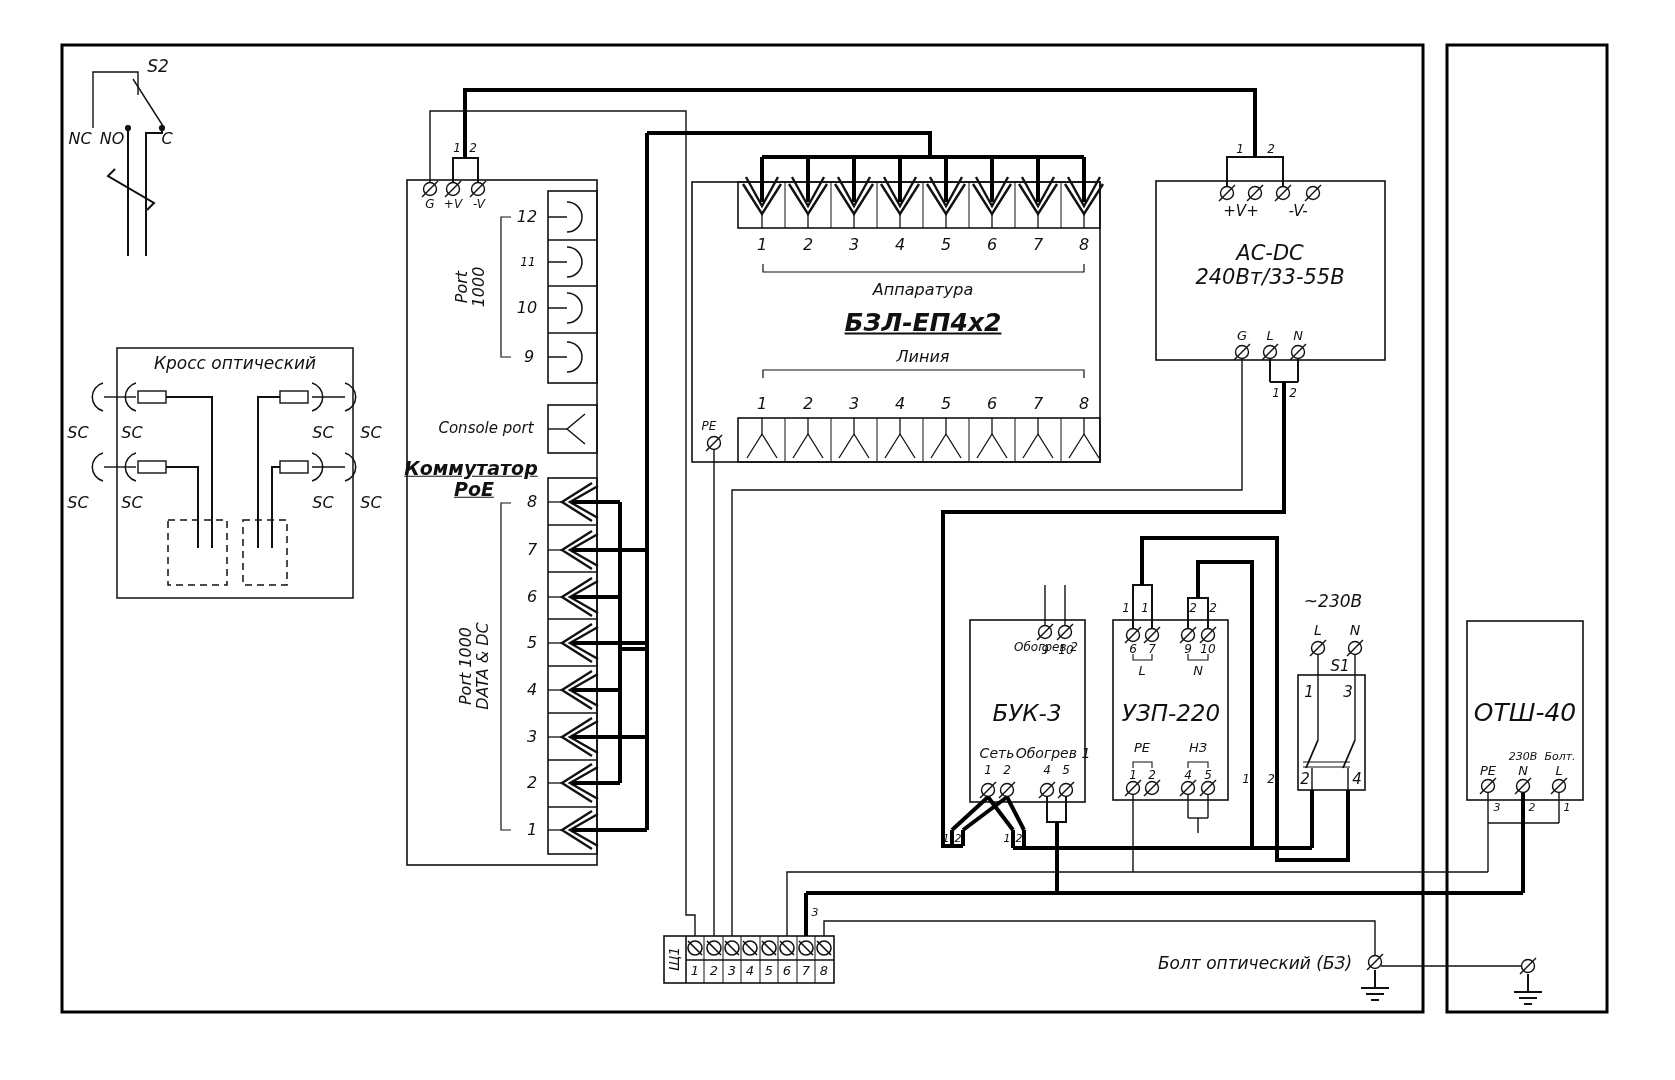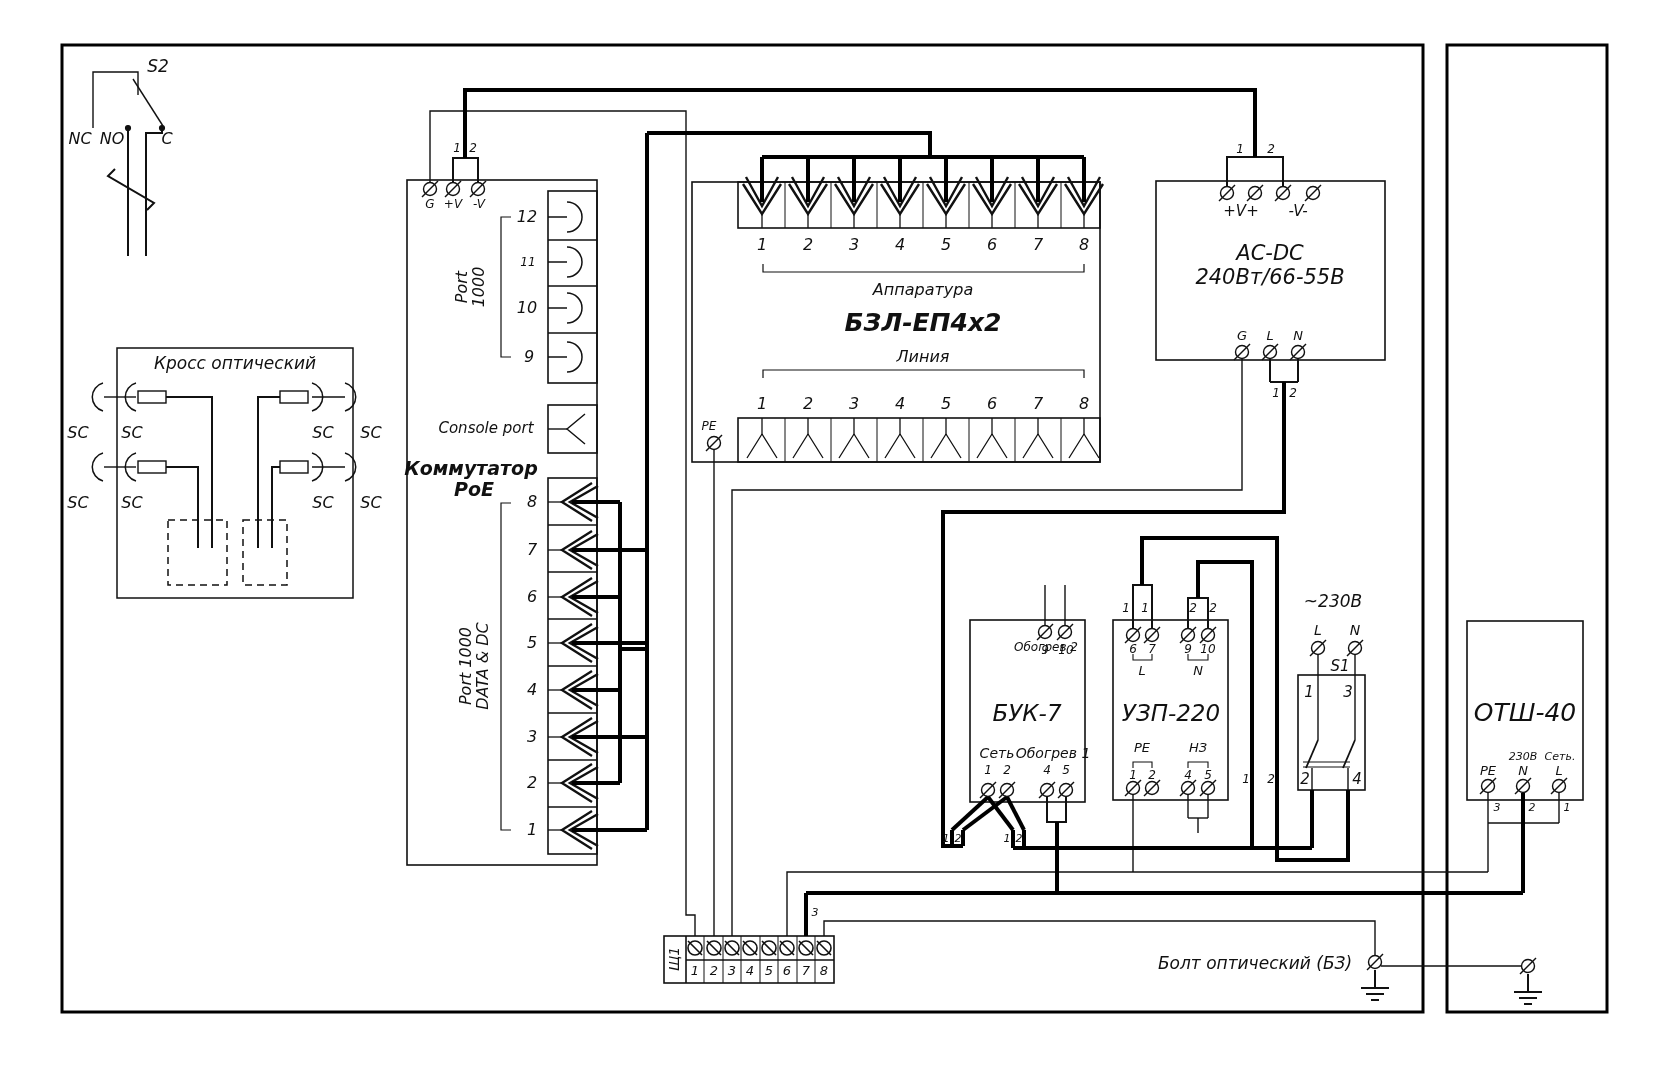--- a/index.html
+++ b/index.html
@@ -1,21 +1,21 @@
 <!DOCTYPE html>
 <html><head>
 <meta charset="utf-8">
 <style>
   html,body{margin:0;padding:0;background:#fff;}
   #canvas{position:relative;width:1675px;height:1080px;background:#fff;overflow:hidden;
           font-family:"DejaVu Sans","Liberation Sans",sans-serif;padding-left:25px;}
   svg{position:absolute;left:0;top:0;}
   .lbl{position:absolute;transform:translate(-50%,-50%);font-style:italic;color:#111;
        white-space:nowrap;line-height:1.08;text-align:center;}
-  .b{font-weight:bold;}
+  .b{font-weight:bold;text-decoration:underline;}
   .rot{transform:translate(-50%,-50%) rotate(-90deg);}
   .cols{display:flex;flex-direction:column;}
 </style>
 </head>
 <body>
 
 <div id="canvas">
 
 <svg width="1675" height="1080" viewBox="0 0 1675 1080">
   <defs>
@@ -431,31 +431,31 @@
 <div class="lbl" style="left:992px;top:404px;font-size:16px">6</div>
 <div class="lbl" style="left:1038px;top:404px;font-size:16px">7</div>
 <div class="lbl" style="left:1084px;top:404px;font-size:16px">8</div>
 <div class="lbl" style="left:709px;top:426px;font-size:12px">PE</div>
 
 <div class="lbl" style="left:1240px;top:149px;font-size:12px">1</div>
 <div class="lbl" style="left:1271px;top:149px;font-size:12px">2</div>
 <div class="lbl" style="left:1241px;top:211px;font-size:15px">+V+</div>
 <div class="lbl" style="left:1298px;top:211px;font-size:15px">-V-</div>
 <div class="lbl" style="left:1270px;top:253px;font-size:21px">AC-DC</div>
-<div class="lbl" style="left:1270px;top:277px;font-size:21px">240Вт/66-55В</div>
+<div class="lbl" style="left:1270px;top:277px;font-size:21px">240Вт/33-55В</div>
 <div class="lbl" style="left:1242px;top:336px;font-size:13px">G</div>
 <div class="lbl" style="left:1270px;top:336px;font-size:13px">L</div>
 <div class="lbl" style="left:1298px;top:336px;font-size:13px">N</div>
 <div class="lbl" style="left:1276px;top:393px;font-size:12px">1</div>
 <div class="lbl" style="left:1293px;top:393px;font-size:12px">2</div>
 
 <div class="lbl" style="left:1045px;top:650px;font-size:12px">9</div>
 <div class="lbl" style="left:1066px;top:650px;font-size:12px">10</div>
 <div class="lbl" style="left:1046px;top:647px;font-size:12px">Обогрев 2</div>
-<div class="lbl" style="left:1027px;top:713px;font-size:23px">БУК-7</div>
+<div class="lbl" style="left:1027px;top:713px;font-size:23px">БУК-3</div>
 <div class="lbl" style="left:997px;top:754px;font-size:14px">Сеть</div>
 <div class="lbl" style="left:988px;top:770px;font-size:12px">1</div>
 <div class="lbl" style="left:1007px;top:770px;font-size:12px">2</div>
 <div class="lbl" style="left:1053px;top:754px;font-size:14px">Обогрев 1</div>
 <div class="lbl" style="left:1047px;top:770px;font-size:12px">4</div>
 <div class="lbl" style="left:1066px;top:770px;font-size:12px">5</div>
 <div class="lbl" style="left:946px;top:839px;font-size:11px">1</div>
 <div class="lbl" style="left:958px;top:839px;font-size:11px">2</div>
 <div class="lbl" style="left:1007px;top:839px;font-size:11px">1</div>
 <div class="lbl" style="left:1019px;top:839px;font-size:11px">2</div>
@@ -484,21 +484,21 @@
 <div class="lbl" style="left:1318px;top:631px;font-size:14px">L</div>
 <div class="lbl" style="left:1355px;top:631px;font-size:14px">N</div>
 <div class="lbl" style="left:1340px;top:666px;font-size:15px">S1</div>
 <div class="lbl" style="left:1309px;top:692px;font-size:15px">1</div>
 <div class="lbl" style="left:1348px;top:692px;font-size:15px">3</div>
 <div class="lbl" style="left:1305px;top:779px;font-size:15px">2</div>
 <div class="lbl" style="left:1357px;top:779px;font-size:15px">4</div>
 
 <div class="lbl" style="left:1525px;top:712px;font-size:25px">ОТШ-40</div>
 <div class="lbl" style="left:1523px;top:757px;font-size:11px">230В</div>
-<div class="lbl" style="left:1560px;top:757px;font-size:11px">Сеть.</div>
+<div class="lbl" style="left:1560px;top:757px;font-size:11px">Болт.</div>
 <div class="lbl" style="left:1488px;top:771px;font-size:13px">PE</div>
 <div class="lbl" style="left:1523px;top:771px;font-size:13px">N</div>
 <div class="lbl" style="left:1559px;top:771px;font-size:13px">L</div>
 <div class="lbl" style="left:1497px;top:808px;font-size:11px">3</div>
 <div class="lbl" style="left:1532px;top:808px;font-size:11px">2</div>
 <div class="lbl" style="left:1567px;top:808px;font-size:11px">1</div>
 
 <div class="lbl rot" style="left:675px;top:959px;font-size:14px">Щ1</div>
 <div class="lbl" style="left:695px;top:971px;font-size:13px">1</div>
 <div class="lbl" style="left:714px;top:971px;font-size:13px">2</div>

